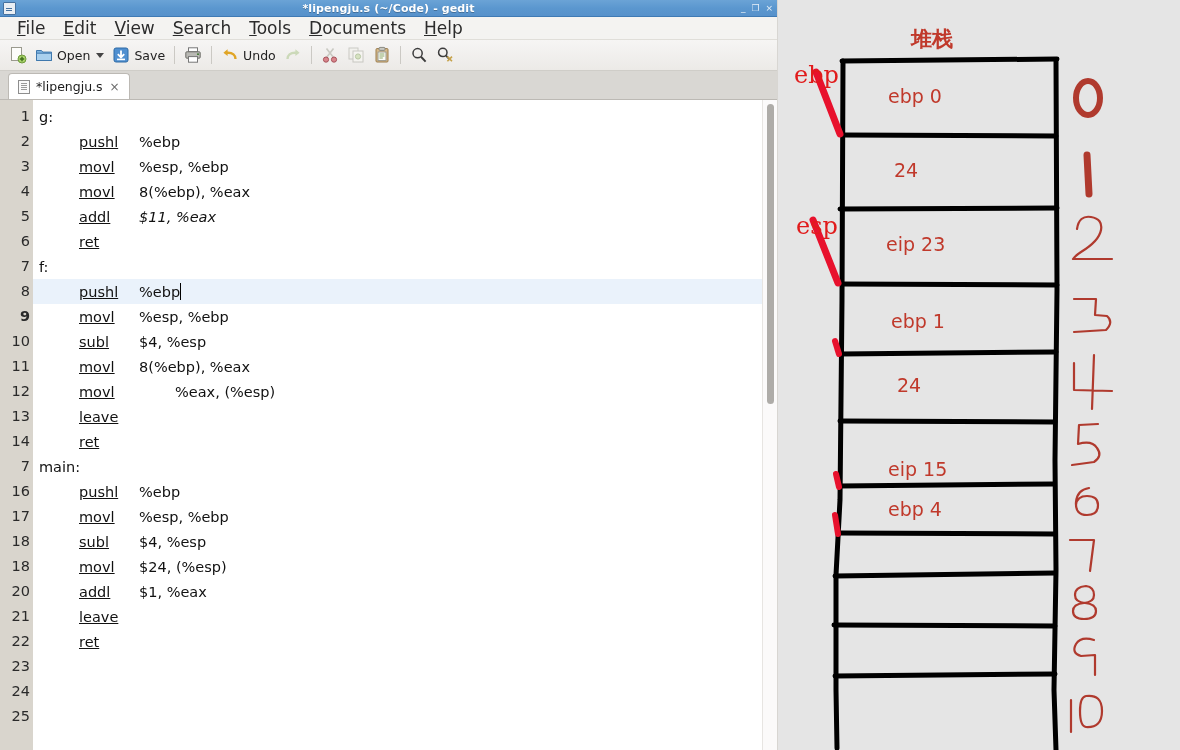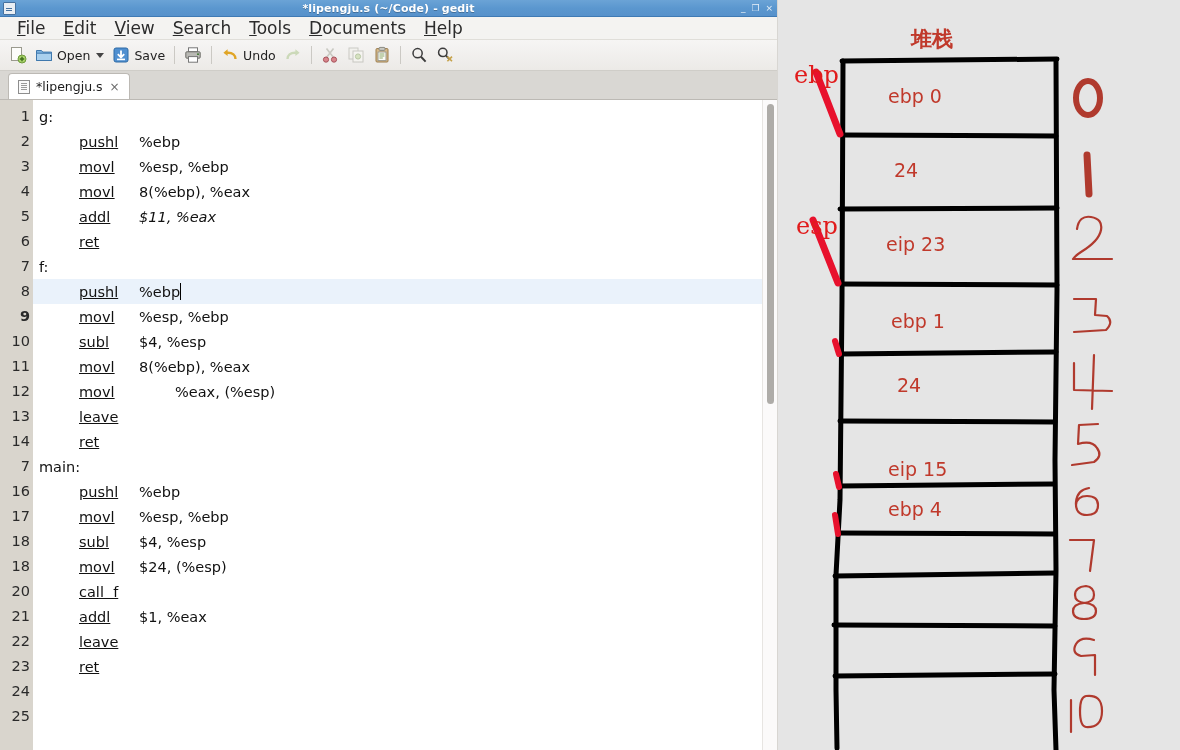--- a/index.html
+++ b/index.html
@@ -316,21 +316,20 @@
             <div class="crow"><span class="ctext mnem" style="padding-left: 46px;">subl</span><span class="ctext" style="padding-left: 0px;">$4, %esp</span></div>
             <div class="crow"><span class="ctext mnem" style="padding-left: 46px;">movl</span><span class="ctext" style="padding-left: 0px;">8(%ebp), %eax</span></div>
             <div class="crow"><span class="ctext mnem" style="padding-left: 46px;">movl</span><span class="ctext" style="padding-left: 0px; margin-left: 36px;">%eax, (%esp)</span></div>
             <div class="crow"><span class="ctext mnem" style="padding-left: 46px;">leave</span><span class="ctext" style="padding-left: 0px;"></span></div>
             <div class="crow"><span class="ctext mnem" style="padding-left: 46px;">ret</span><span class="ctext" style="padding-left: 0px;"></span></div>
             <div class="crow"><span class="ctext">main:</span><span class="ctext" style="padding-left: 0px;"></span></div>
             <div class="crow"><span class="ctext mnem" style="padding-left: 46px;">pushl</span><span class="ctext" style="padding-left: 0px;">%ebp</span></div>
             <div class="crow"><span class="ctext mnem" style="padding-left: 46px;">movl</span><span class="ctext" style="padding-left: 0px;">%esp, %ebp</span></div>
             <div class="crow"><span class="ctext mnem" style="padding-left: 46px;">subl</span><span class="ctext" style="padding-left: 0px;">$4, %esp</span></div>
             <div class="crow"><span class="ctext mnem" style="padding-left: 46px;">movl</span><span class="ctext" style="padding-left: 0px;">$24, (%esp)</span></div>
-            <div class="crow"><span class="ctext mnem" style="padding-left: 46px;">call  f</span><span class="ctext" style="padding-left: 0px;"></span></div>
             <div class="crow"><span class="ctext mnem" style="padding-left: 46px;">addl</span><span class="ctext" style="padding-left: 0px;">$1, %eax</span></div>
             <div class="crow"><span class="ctext mnem" style="padding-left: 46px;">leave</span><span class="ctext" style="padding-left: 0px;"></span></div>
             <div class="crow"><span class="ctext mnem" style="padding-left: 46px;">ret</span><span class="ctext" style="padding-left: 0px;"></span></div>
           </div>
       </div>
       <div class="vscroll">
         <div class="vthumb" style="top:4px;height:300px;"></div>
       </div>
     </div>
 

